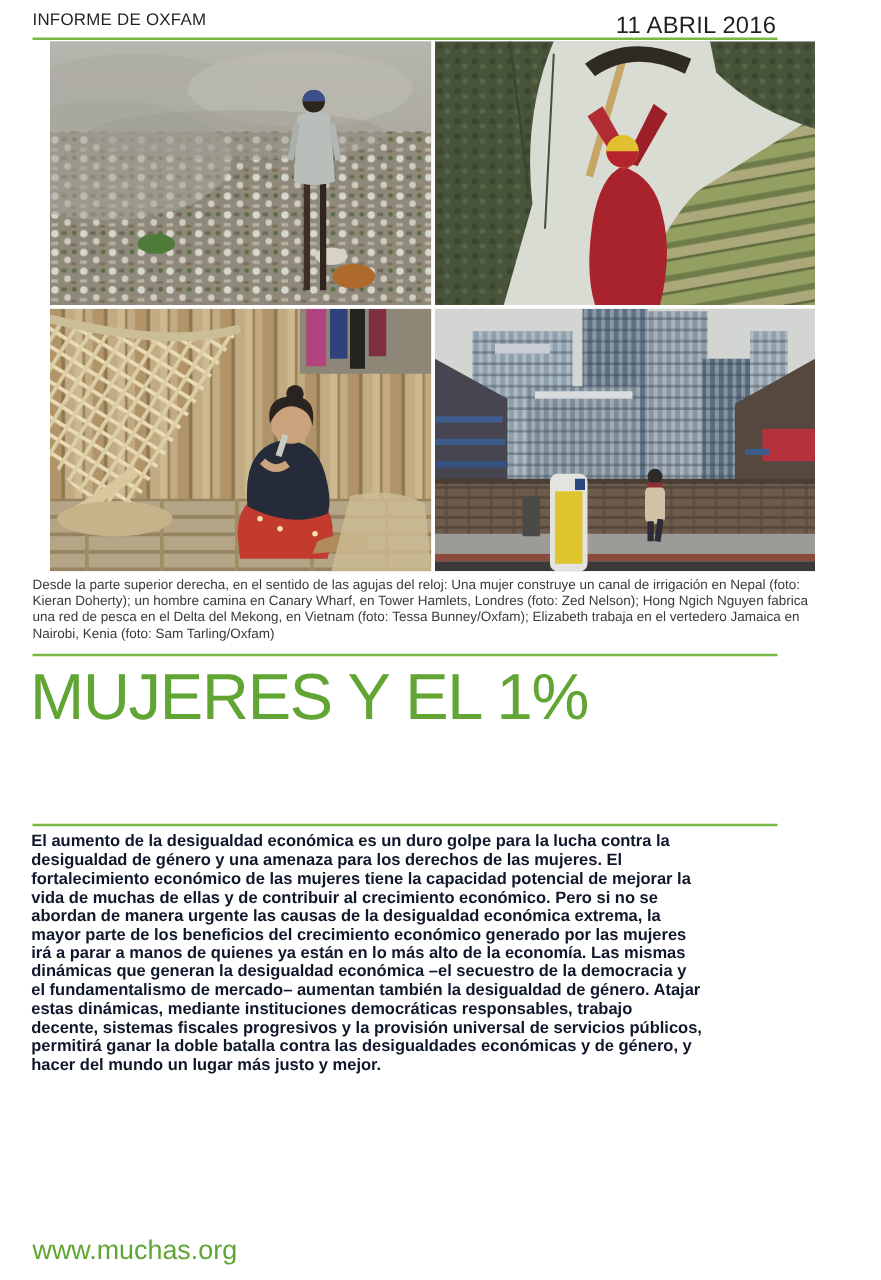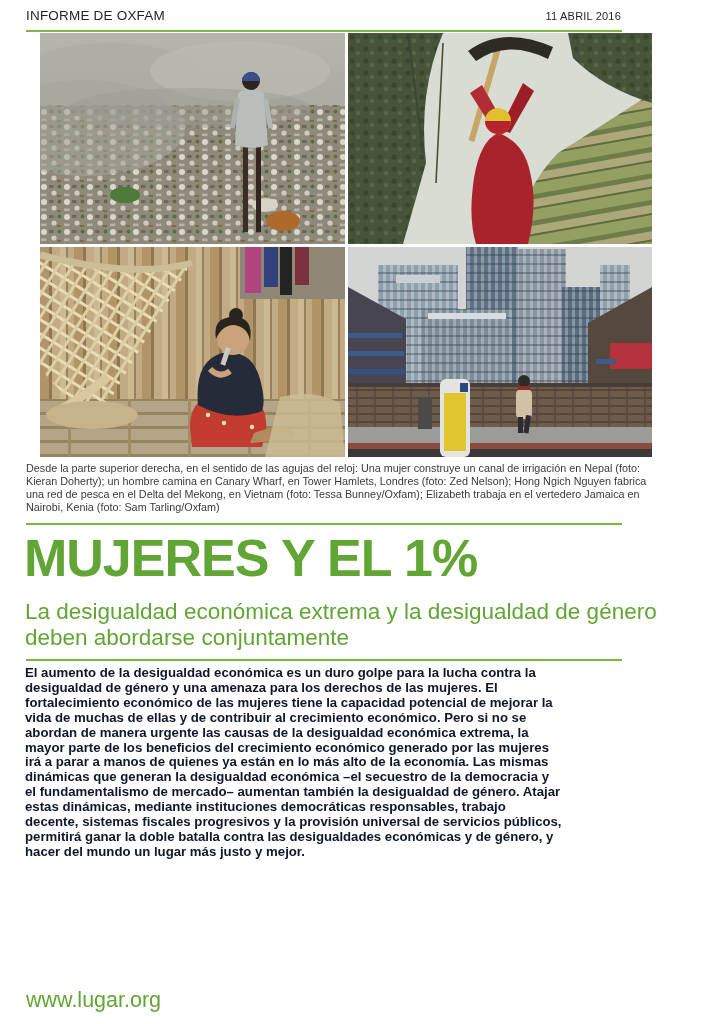--- a/index.html
+++ b/index.html
@@ -11,21 +11,21 @@
     height: 1024px;
     background: #ffffff;
     overflow: hidden;
   }
   .kicker {
     position: absolute; left: 26px; top: 8px;
     font-size: 13.5px; color: #231f20; letter-spacing: .2px;
   }
   .date {
     position: absolute; right: 36px; top: 10px;
-    font-size: 11px; color: #231f20; letter-spacing: .2px;
+    font-size: 19px; color: #231f20; letter-spacing: .2px;
   }
   .rule {
     position: absolute; left: 26px; right: 35px; height: 2px;
     background: #79b943;
   }
   .rule-top { top: 30px; }
   .rule-mid { top: 523px; }
   .rule-low { top: 659px; }
   .photo-grid {
     position: absolute; left: 40px; top: 33px;
@@ -36,21 +36,21 @@
     gap: 3px;
   }
   .photo { overflow: hidden; background: #cccccc; }
   .photo svg { display: block; width: 100%; height: 100%; }
   .caption {
     position: absolute; left: 26px; top: 462px; width: 634px;
     font-size: 10.8px; line-height: 1.21; color: #3a3a3a;
   }
   .title {
     position: absolute; left: 24px; top: 531px; width: 650px;
-    font-size: 52px; font-weight: bold; letter-spacing: -1px;
+    font-size: 52px; font-weight: normal; letter-spacing: -1px;
     line-height: 1.05; color: #61a534;
   }
   .subtitle {
     position: absolute; left: 25px; top: 599px; width: 654px;
     font-size: 22.5px; font-weight: normal; line-height: 1.16;
     color: #61a534;
   }
   .body-text {
     position: absolute; left: 25px; top: 666px; width: 537px;
     font-size: 13.2px; font-weight: bold; line-height: 1.13;
@@ -259,21 +259,20 @@
           <rect x="170" y="139" width="12" height="4" fill="#8c2f30"></rect>
         </g>
       </svg>
     </figure>
   </div>
 
   <p class="caption">Desde la parte superior derecha, en el sentido de las agujas del reloj: Una mujer construye un canal de irrigación en Nepal (foto: Kieran Doherty); un hombre camina en Canary Wharf, en Tower Hamlets, Londres (foto: Zed Nelson); Hong Ngich Nguyen fabrica una red de pesca en el Delta del Mekong, en Vietnam (foto: Tessa Bunney/Oxfam); Elizabeth trabaja en el vertedero Jamaica en Nairobi, Kenia (foto: Sam Tarling/Oxfam)</p>
   <div class="rule rule-mid"></div>
 
   <h1 class="title">MUJERES Y EL 1%</h1>
-  <h2 class="subtitle">La desigualdad económica extrema y la desigualdad de género deben abordarse conjuntamente</h2>
   <div class="rule rule-low"></div>
 
   <p class="body-text">El aumento de la desigualdad económica es un duro golpe para la lucha contra la desigualdad de género y una amenaza para los derechos de las mujeres. El fortalecimiento económico de las mujeres tiene la capacidad potencial de mejorar la vida de muchas de ellas y de contribuir al crecimiento económico. Pero si no se abordan de manera urgente las causas de la desigualdad económica extrema, la mayor parte de los beneficios del crecimiento económico generado por las mujeres irá a parar a manos de quienes ya están en lo más alto de la economía. Las mismas dinámicas que generan la desigualdad económica –el secuestro de la democracia y el fundamentalismo de mercado– aumentan también la desigualdad de género. Atajar estas dinámicas, mediante instituciones democráticas responsables, trabajo decente, sistemas fiscales progresivos y la provisión universal de servicios públicos, permitirá ganar la doble batalla contra las desigualdades económicas y de género, y hacer del mundo un lugar más justo y mejor.</p>
 
-  <a class="footer-url" href="#">www.lugar.org</a>
+  <a class="footer-url" href="#">www.muchas.org</a>
 
 
 </div>
 
 </body></html>

